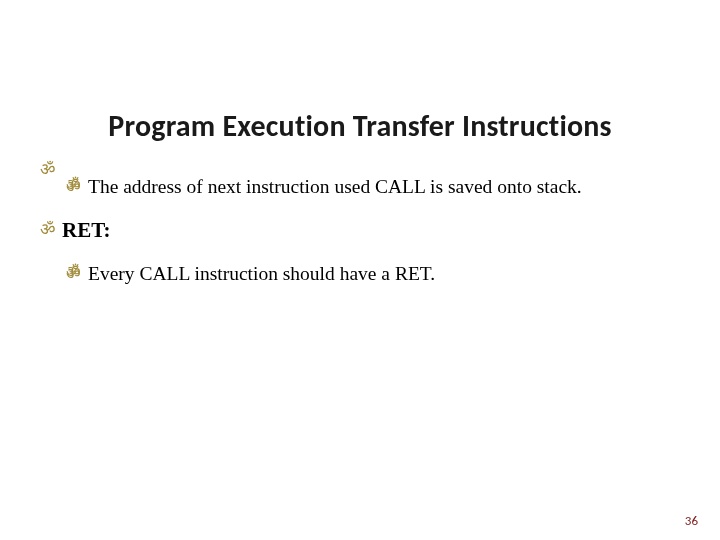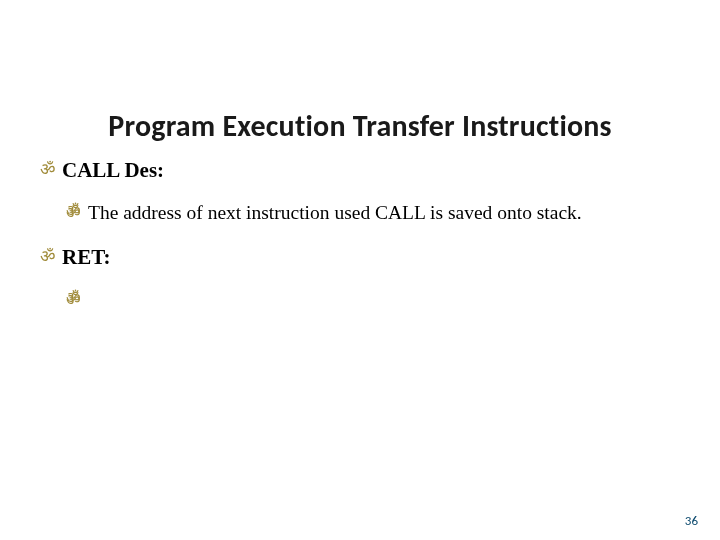--- a/index.html
+++ b/index.html
@@ -95,55 +95,55 @@
     font-size: 16px;
     color: #a08b3a;
   }
   .sect2 { margin-top: 8px; }
   .pagenum {
     position: absolute;
     bottom: 12px;
     right: 22px;
     font-family: Calibri, Arial, sans-serif;
     font-size: 13px;
-    color: #0c4a6e;
+    color: #7f1d1d;
   }
 </style>
 </head>
 <body>
 
 <div class="swoosh-container">
   <div class="swoosh1"></div>
   <div class="swoosh2"></div>
   <div class="swoosh3"></div>
   <div class="swoosh-white"></div>
 </div>
 
 <div class="title">Program Execution Transfer Instructions</div>
 
 <div class="content">
 
   <div class="bullet-l1">
     <span class="glyph">ॐ</span>
-    <span>CALL Des:</span>
   </div>
   <div class="bullet-l2">
     <span class="glyph">ॐ</span>
   </div>
   <div class="bullet-l2">
     <span class="glyph">ॐ</span>
     <span>The address of next instruction used CALL is saved onto stack.</span>
   </div>
 
   <div class="bullet-l1 sect2">
     <span class="glyph">ॐ</span>
     <span>RET:</span>
   </div>
   <div class="bullet-l2">
     <span class="glyph">ॐ</span>
   </div>
   <div class="bullet-l2">
     <span class="glyph">ॐ</span>
+    <span>Every CALL instruction should have a RET.</span>
   </div>
 
 </div>
 
 <div class="pagenum">36</div>
 
 </body></html>

